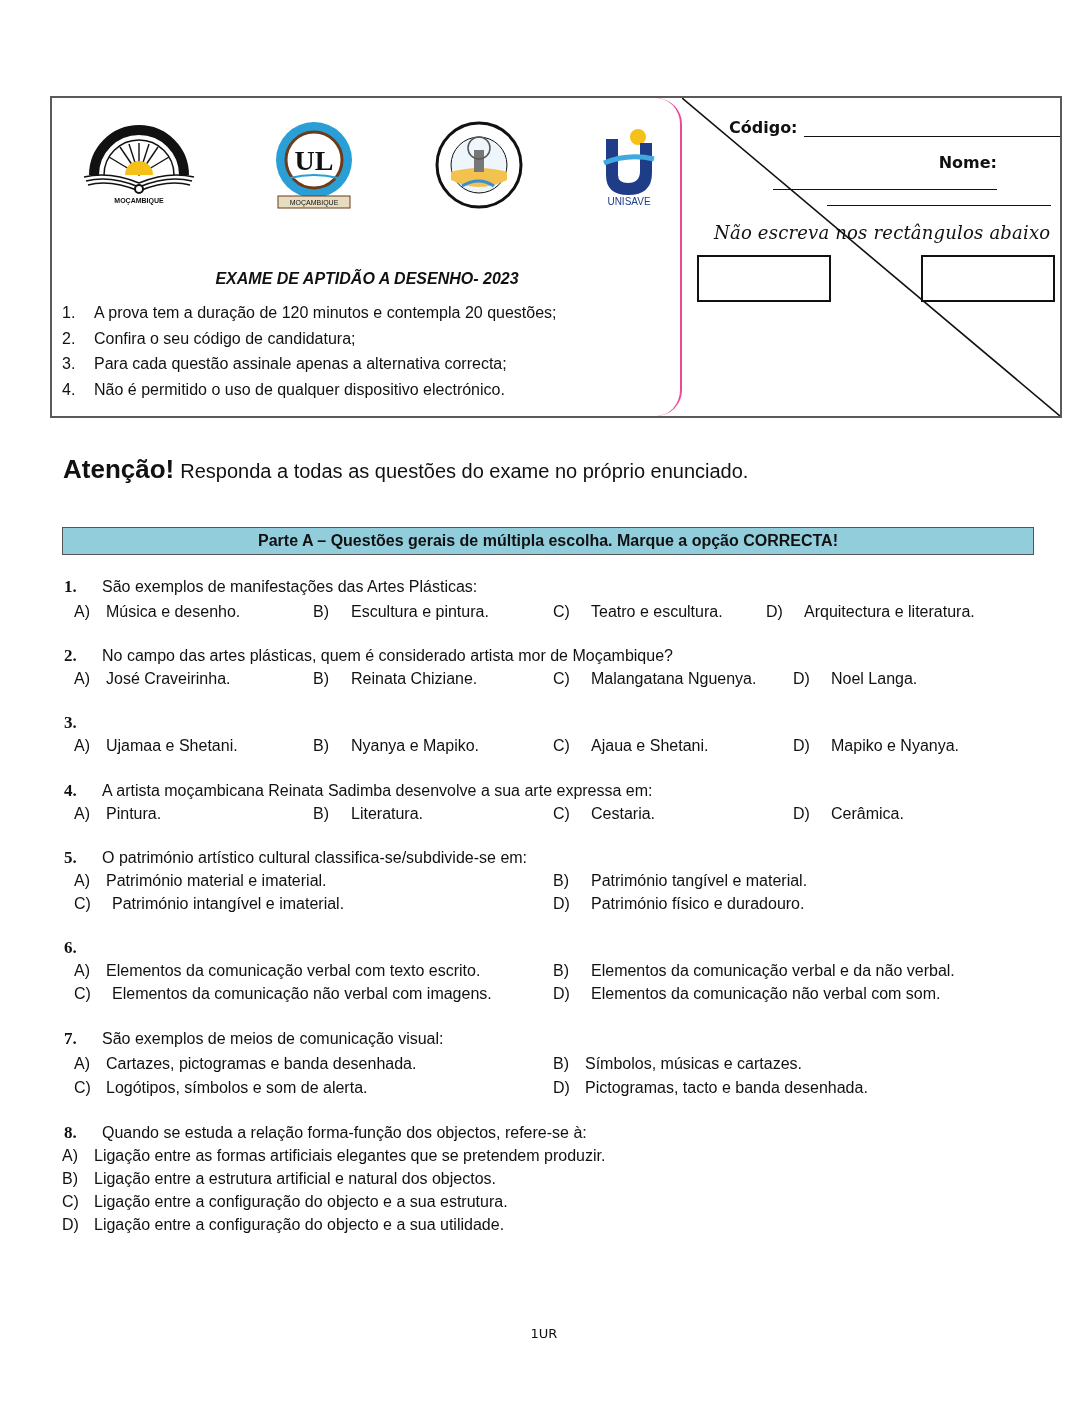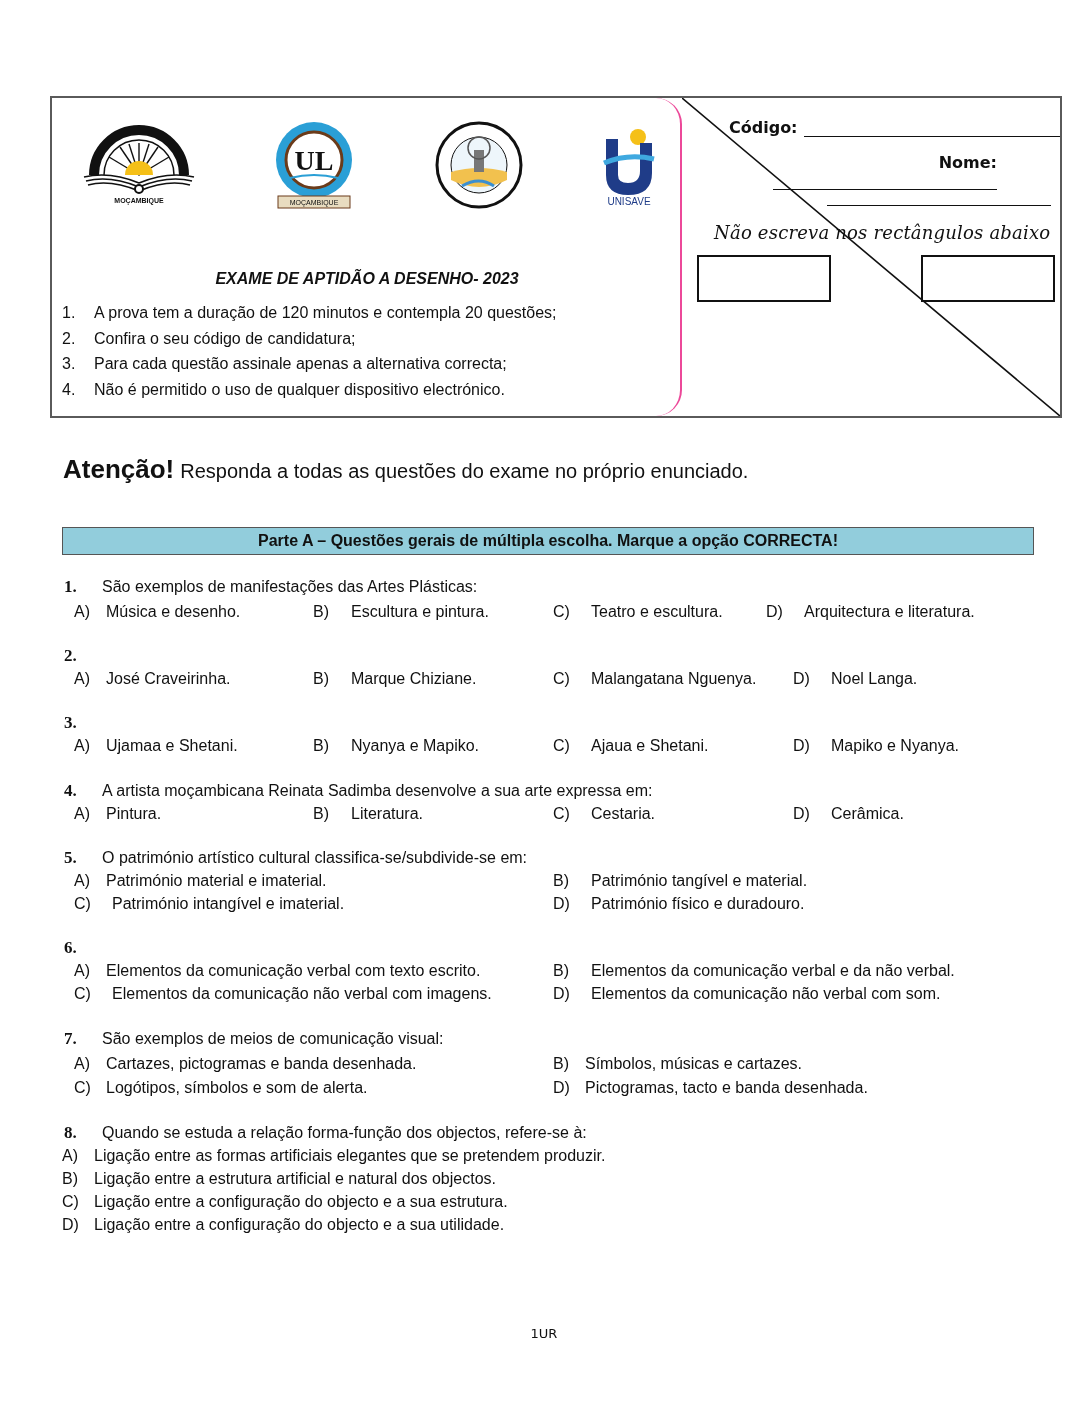--- a/index.html
+++ b/index.html
@@ -182,29 +182,30 @@
     <div class="opt" style="left:702px;">
         <span class="letter" style="width:38px;">D)</span>
         <span>Arquitectura e literatura.</span>
       </div>
   </div>
 </div>
 
 <div class="question" style="top:645px;">
   <div class="q-stem">
       <span class="q-num">2.</span>
+      <span>No campo das artes plásticas, quem é considerado artista mor de Moçambique?</span>
     </div>
   <div class="opt-row">
     <div class="opt" style="left:10px;">
         <span class="letter" style="width:32px;">A)</span>
         <span>José Craveirinha.</span>
       </div>
     <div class="opt" style="left:249px;">
         <span class="letter" style="width:38px;">B)</span>
-        <span>Marque Chiziane.</span>
+        <span>Reinata Chiziane.</span>
       </div>
     <div class="opt" style="left:489px;">
         <span class="letter" style="width:38px;">C)</span>
         <span>Malangatana Nguenya.</span>
       </div>
     <div class="opt" style="left:729px;">
         <span class="letter" style="width:38px;">D)</span>
         <span>Noel Langa.</span>
       </div>
   </div>

